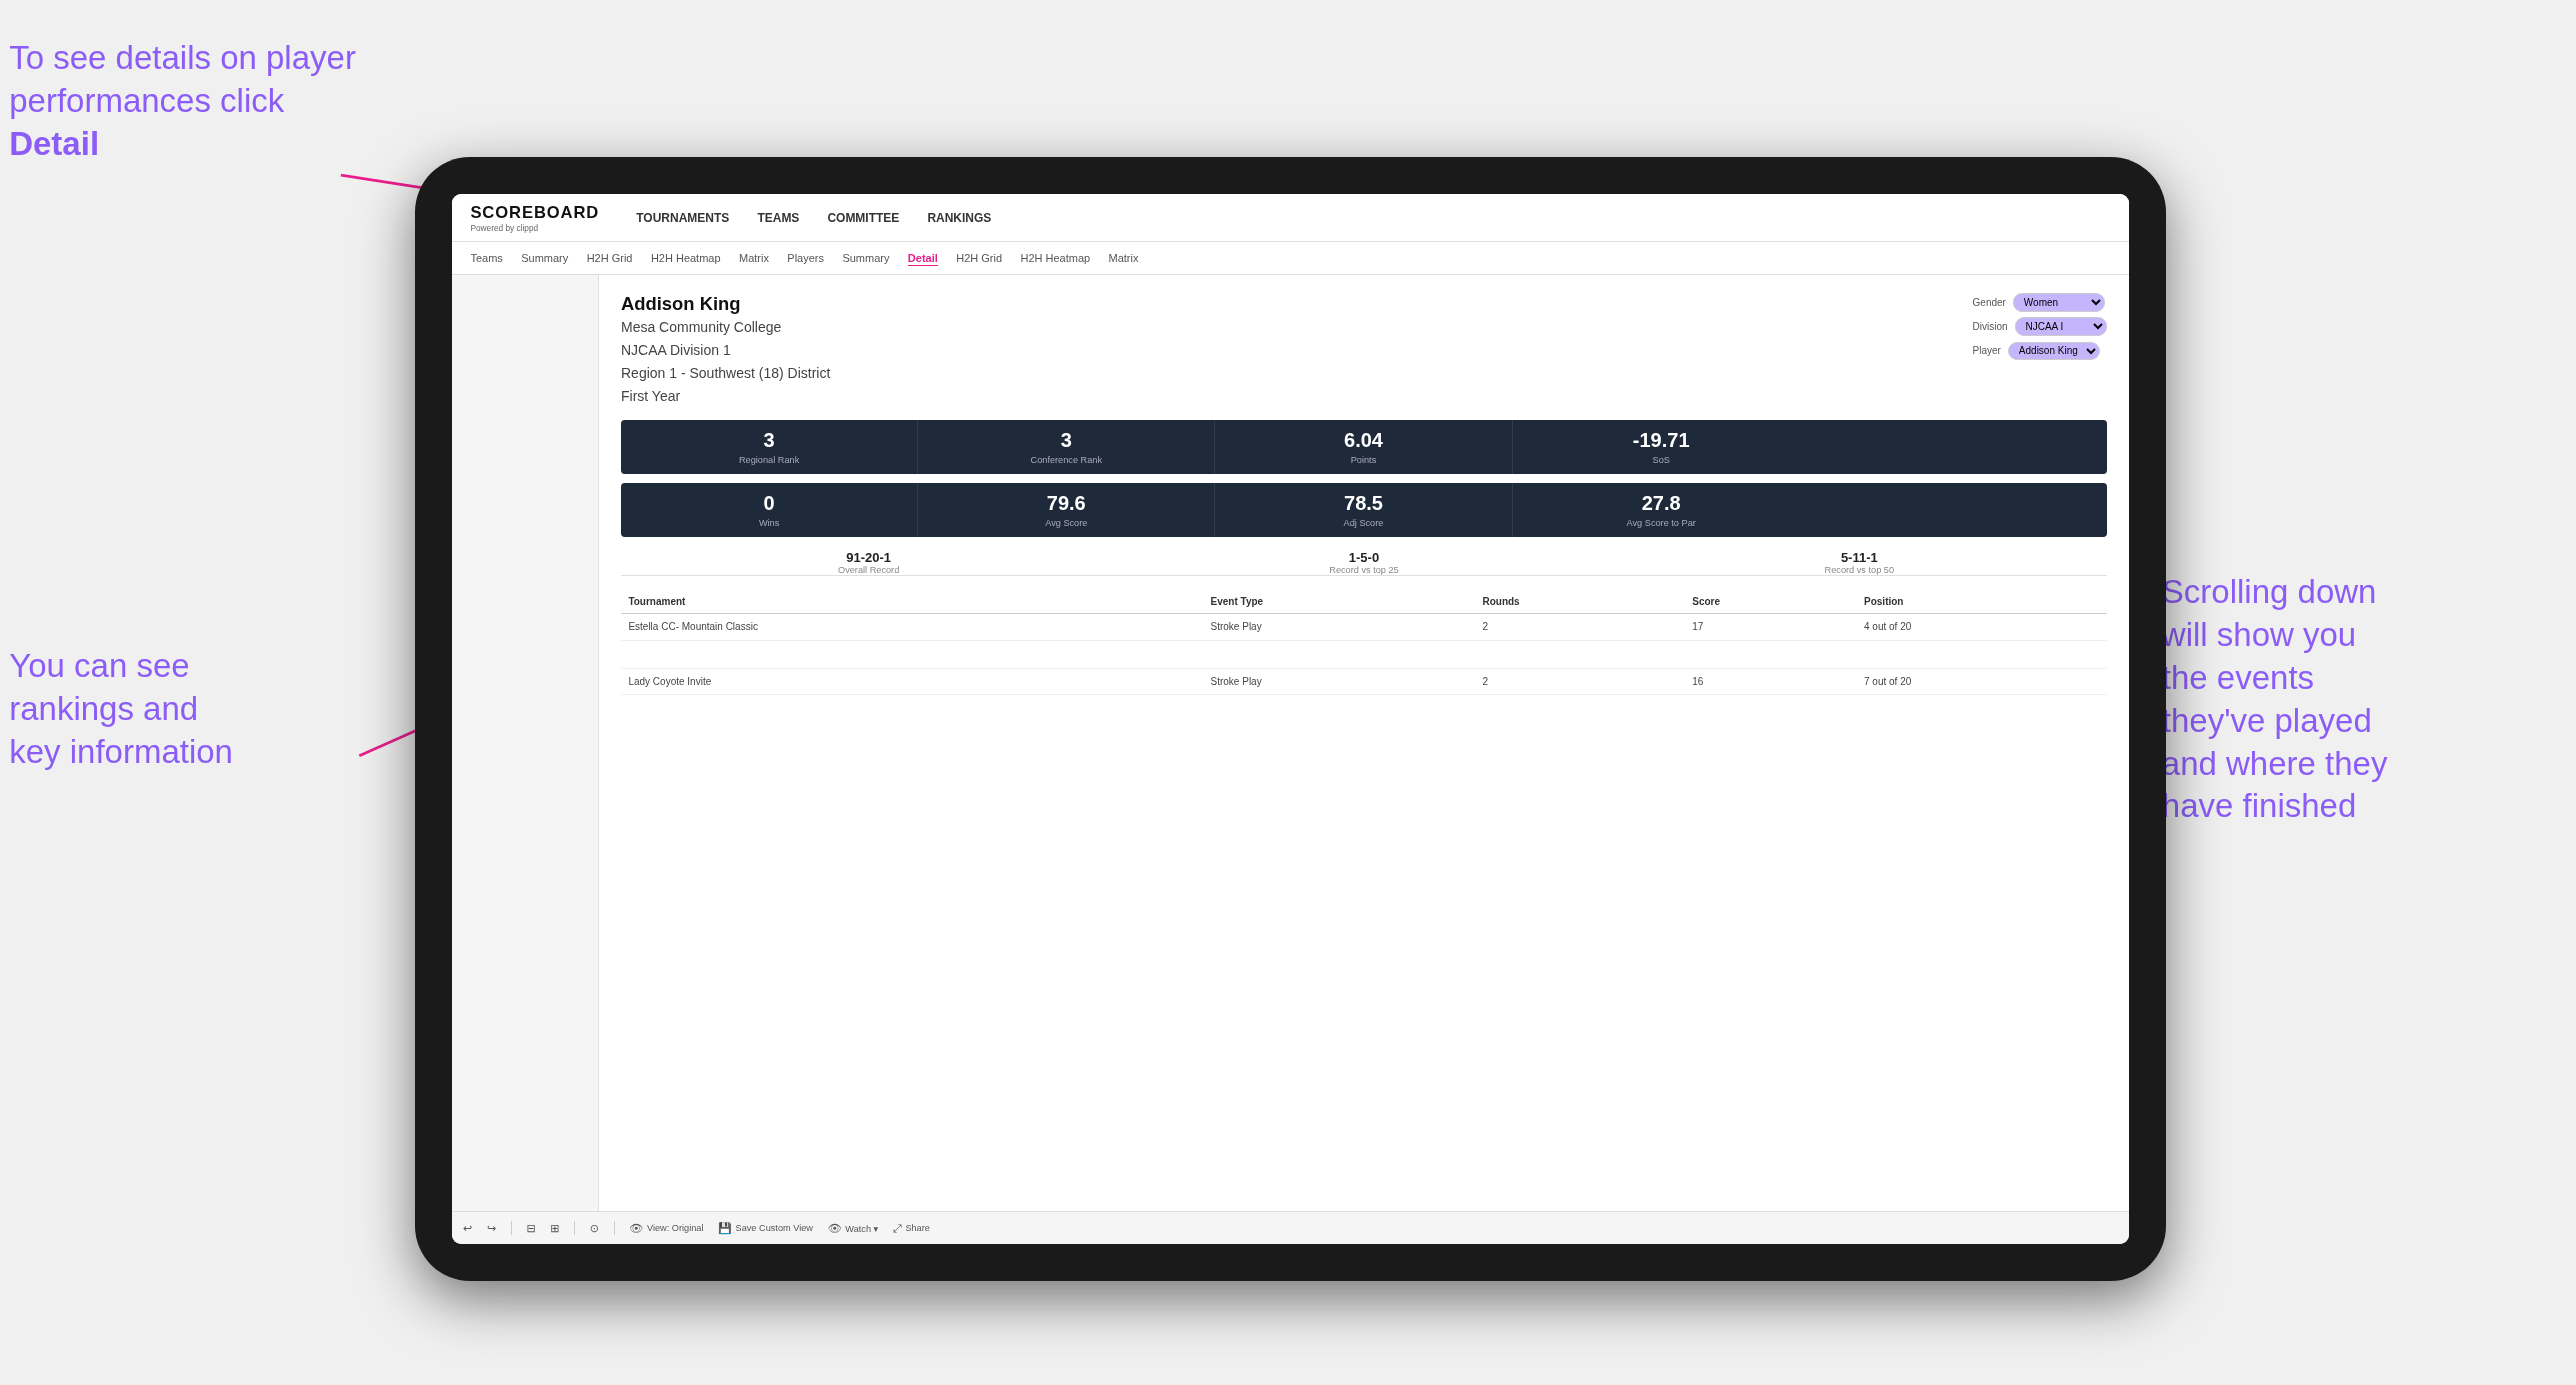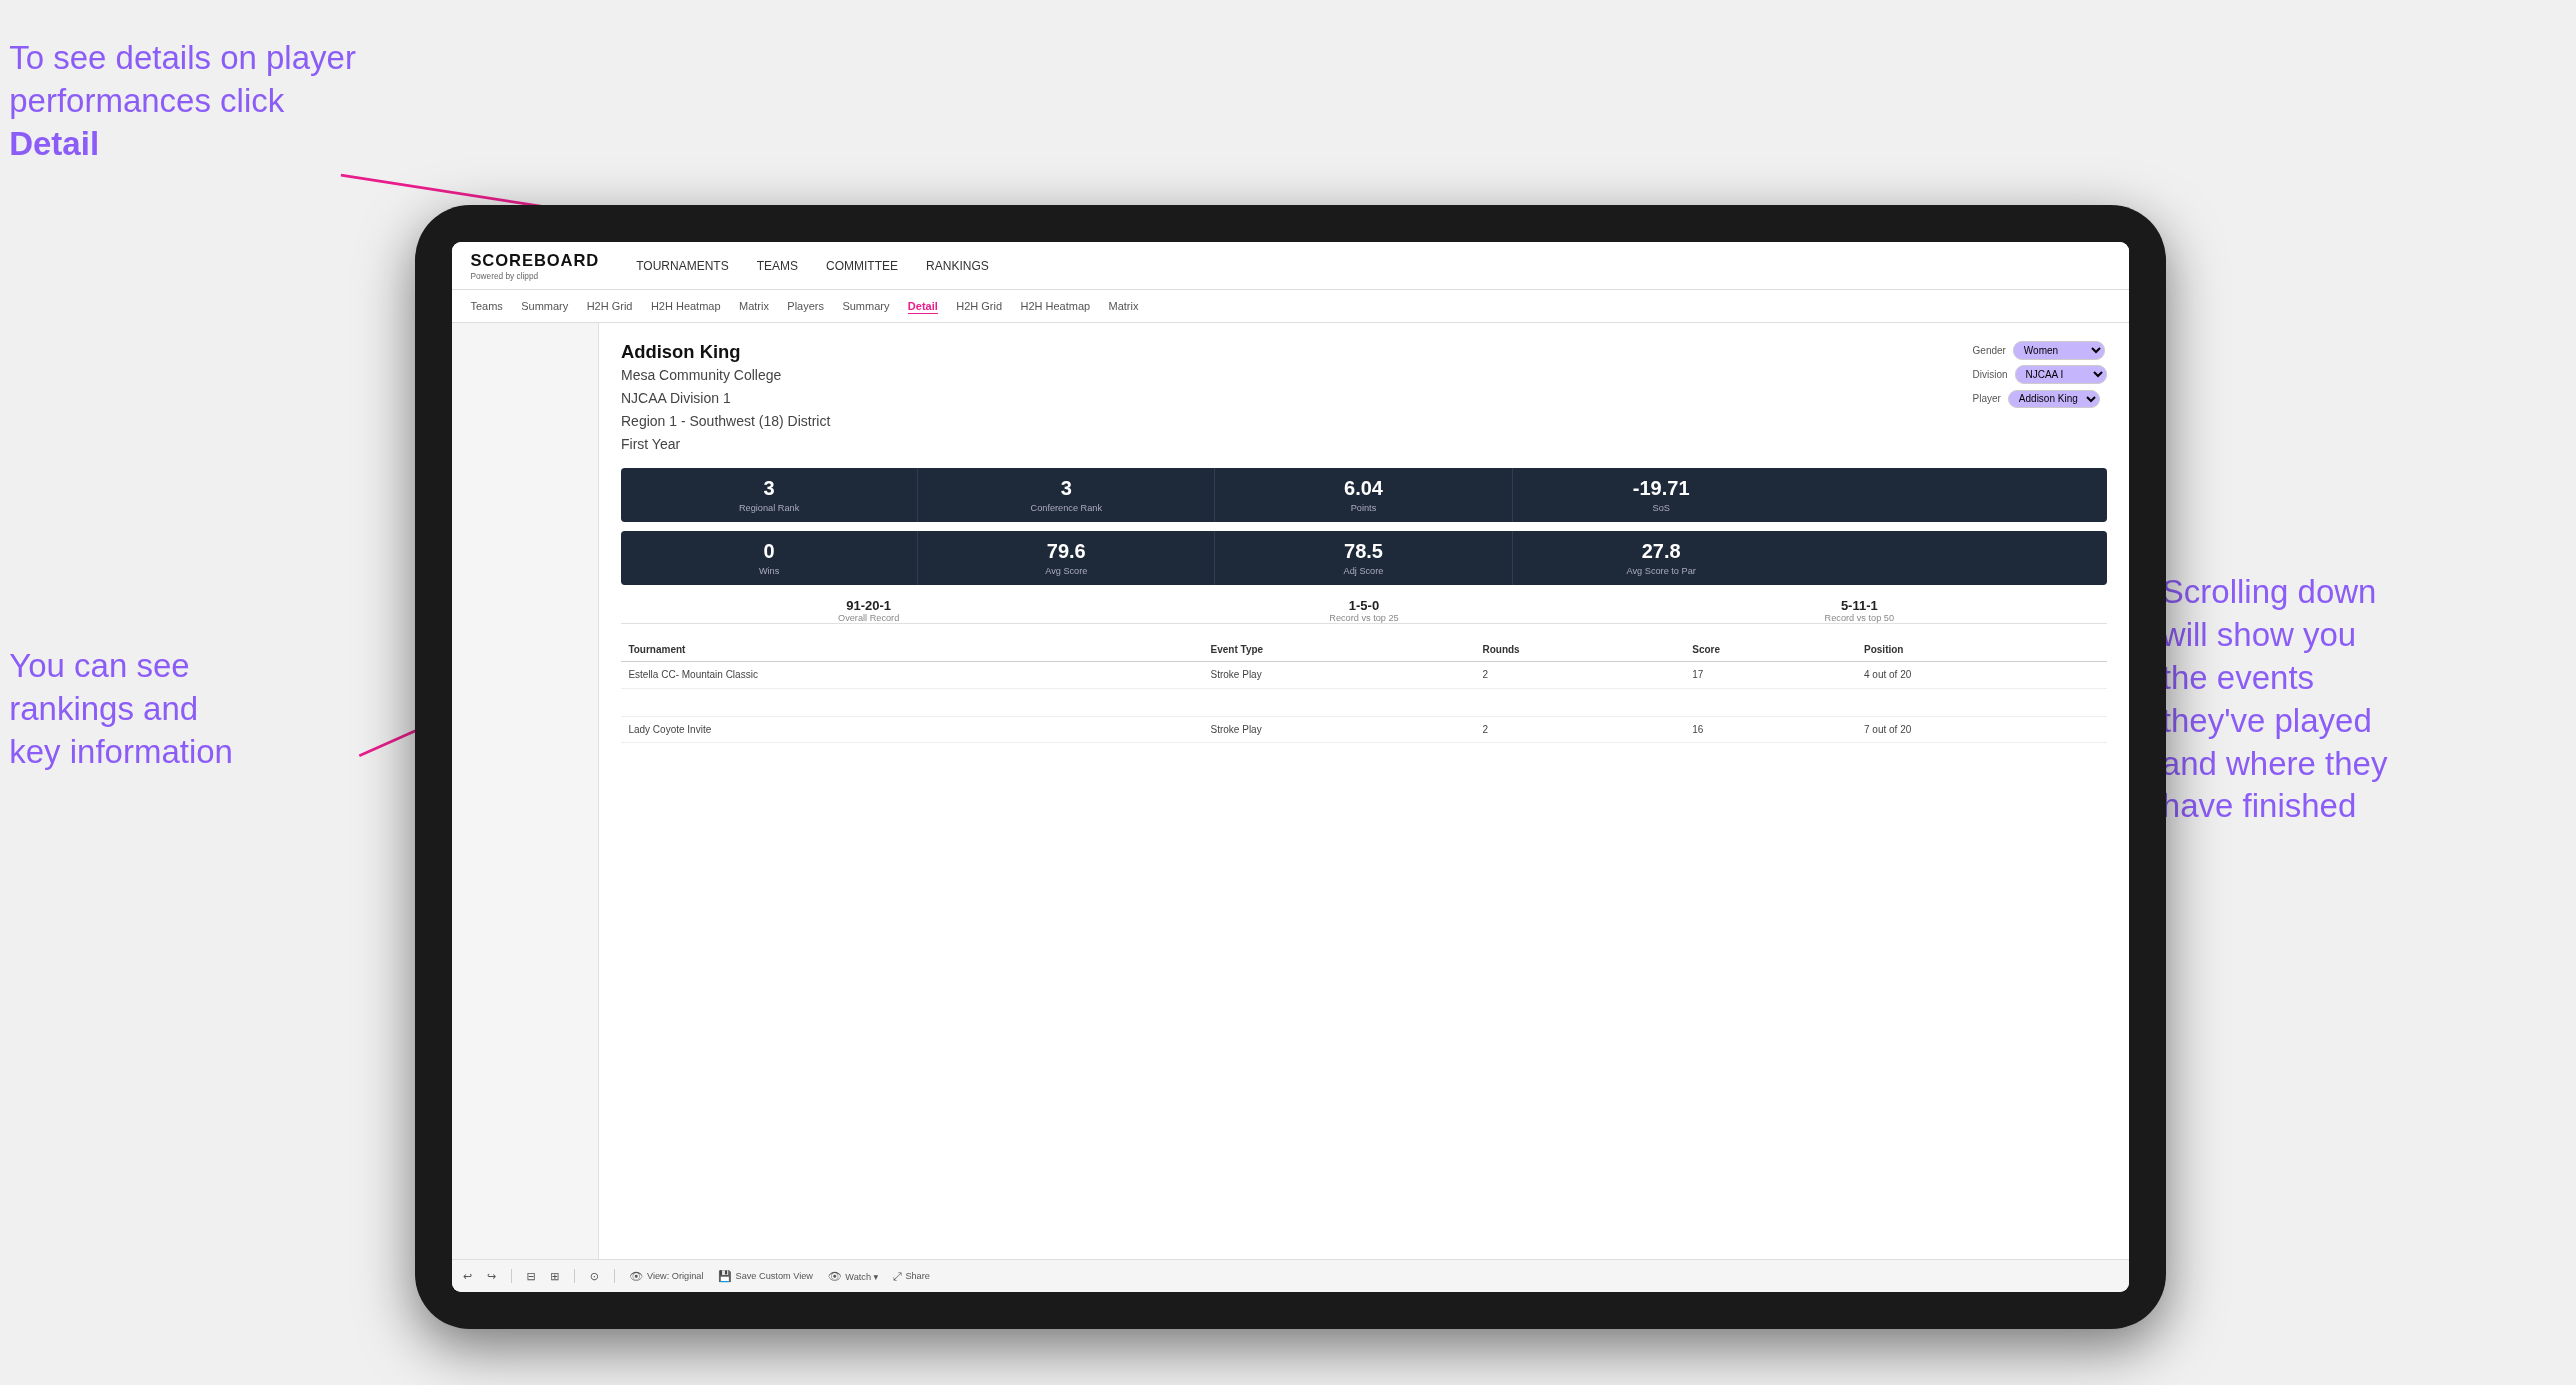--- a/index.html
+++ b/index.html
@@ -53,21 +53,20 @@
       top: 157px;
       left: 415px;
       width: 1751px;
       height: 1124px;
       background: #1a1a1a;
       border-radius: 55px;
       box-shadow: 0 18.4px 55px rgba(0,0,0,0.5);
       display: flex;
       align-items: center;
       justify-content: center;
-      margin-top: 48px;
     }
     .tablet-screen {
       width: 1677px;
       height: 1050px;
       background: #fff;
       border-radius: 9.2px;
       overflow: hidden;
       display: flex;
       flex-direction: column;
     }
@@ -100,20 +99,21 @@
     .nav-items {
       display: flex;
       gap: 28px;
     }
     .nav-item {
       font-size: 12px;
       color: #333;
       cursor: pointer;
       padding: 3.7px 0;
       text-decoration: none;
+      font-weight: bold;
     }
 
     
     .sub-nav {
       background: #fff;
       border-bottom: 0.9px solid #ddd;
       display: flex;
       gap: 18.4px;
       padding: 0 18.4px;
       height: 33px;

